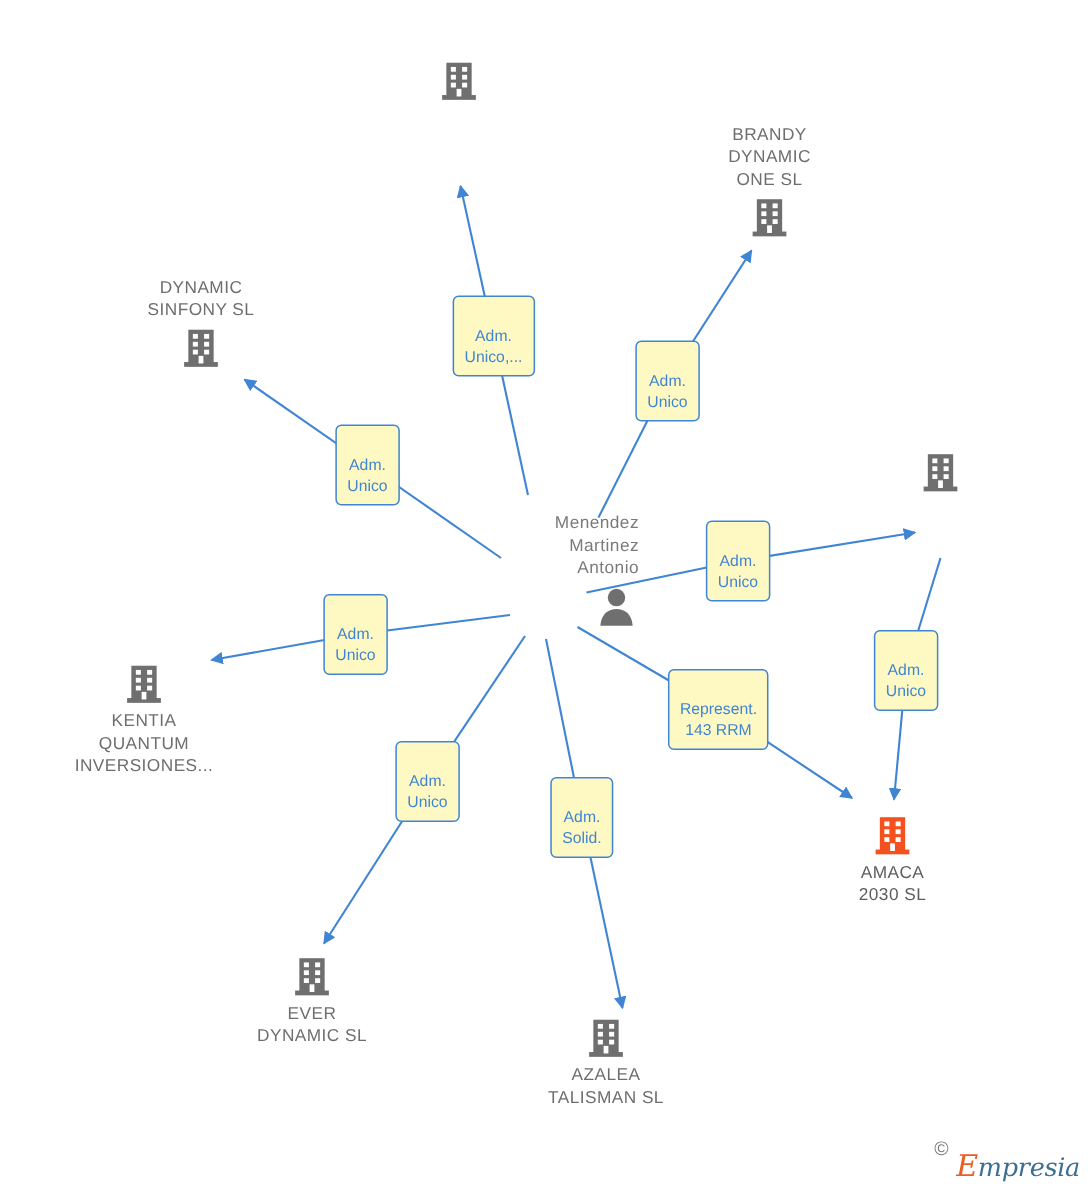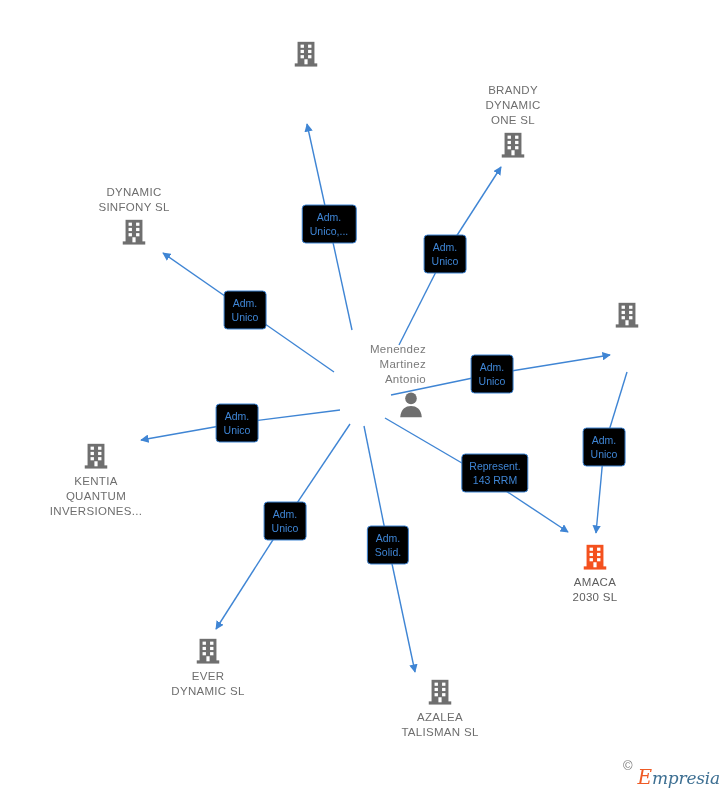--- a/index.html
+++ b/index.html
@@ -46,26 +46,26 @@
   .node.label-below .label { margin-top: 3px; }
   .node.focus .label { color: #5e5e5e; }
 
   .person .label { color: #7a7a7a; }
 
   .edge-label {
     position: absolute;
     box-sizing: border-box;
     border: 1px solid #3f85d4;
     border-radius: 4px;
-    background: #000000;
+    background: #fef9c3;
     color: #3f85d4;
     font-size: 10.5px;
     line-height: 14px;
     text-align: center;
-    padding: 4px 7px 5px 7px;
+    padding: 19px 7px 5px 7px;
     white-space: pre-line;
     transform: translate(-50%, -50%);
   }
   #watermark {
     position: absolute;
     right: 8px;
     bottom: 6px;
     display: flex;
     align-items: center;
     gap: 5px;
@@ -227,21 +227,21 @@
             <rect x="18.2" y="6" width="3.6" height="3.4" fill="#ffffff"></rect>
             <rect x="10.2" y="11.6" width="3.6" height="3.4" fill="#ffffff"></rect>
             <rect x="18.2" y="11.6" width="3.6" height="3.4" fill="#ffffff"></rect>
             <rect x="10.2" y="17.2" width="3.6" height="3.4" fill="#ffffff"></rect>
             <rect x="18.2" y="17.2" width="3.6" height="3.4" fill="#ffffff"></rect>
             <rect x="14.3" y="21.6" width="3.4" height="5.4" fill="#ffffff"></rect>
           </svg></span>
         <span class="label">EVER
 DYNAMIC  SL</span>
       </div>
-      <div class="node label-below" style="left: 440px; top: 677px;">
+      <div class="node label-below" style="left: 404px; top: 677px;">
         <span class="glyph"><svg width="30" height="30" viewBox="0 0 32 32" xmlns="http://www.w3.org/2000/svg">
             <rect x="7" y="3" width="18" height="24" fill="#6f6f6f"></rect>
             <rect x="4" y="26" width="24" height="3.4" fill="#6f6f6f"></rect>
             <rect x="10.2" y="6" width="3.6" height="3.4" fill="#ffffff"></rect>
             <rect x="18.2" y="6" width="3.6" height="3.4" fill="#ffffff"></rect>
             <rect x="10.2" y="11.6" width="3.6" height="3.4" fill="#ffffff"></rect>
             <rect x="18.2" y="11.6" width="3.6" height="3.4" fill="#ffffff"></rect>
             <rect x="10.2" y="17.2" width="3.6" height="3.4" fill="#ffffff"></rect>
             <rect x="18.2" y="17.2" width="3.6" height="3.4" fill="#ffffff"></rect>
             <rect x="14.3" y="21.6" width="3.4" height="5.4" fill="#ffffff"></rect>
@@ -254,21 +254,21 @@
       <div class="edge-label" style="left: 329px; top: 224px;">Adm.
 Unico,...</div>
       <div class="edge-label" style="left: 445px; top: 254px;">Adm.
 Unico</div>
       <div class="edge-label" style="left: 245px; top: 310px;">Adm.
 Unico</div>
       <div class="edge-label" style="left: 492px; top: 374px;">Adm.
 Unico</div>
       <div class="edge-label" style="left: 237px; top: 423px;">Adm.
 Unico</div>
-      <div class="edge-label" style="left: 495px; top: 473px;">Represent.
+      <div class="edge-label" style="left: 479px; top: 473px;">Represent.
 143 RRM</div>
       <div class="edge-label" style="left: 285px; top: 521px;">Adm.
 Unico</div>
       <div class="edge-label" style="left: 388px; top: 545px;">Adm.
 Solid.</div>
       <div class="edge-label" style="left: 604px; top: 447px;">Adm.
 Unico</div>
     </div>
 
   <div id="watermark">

